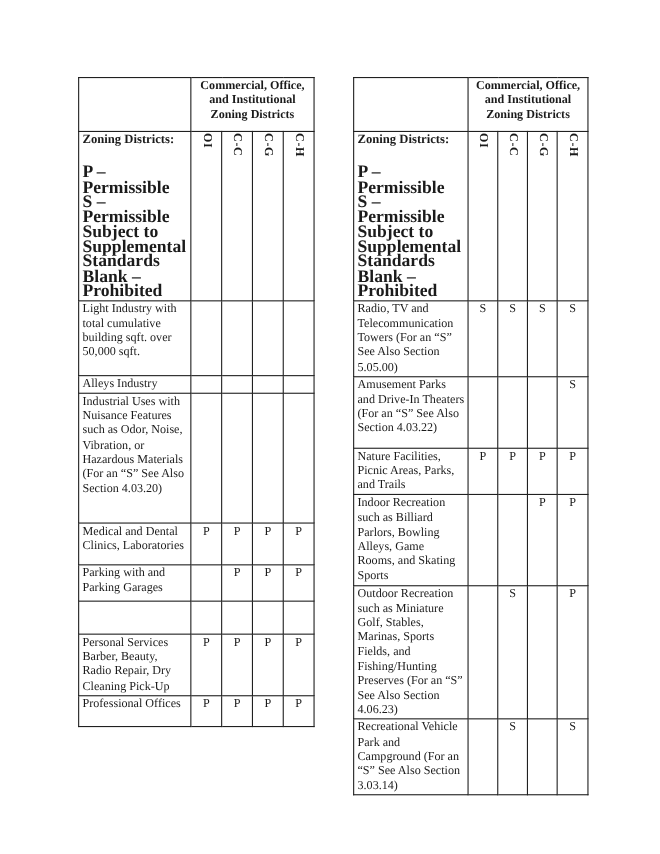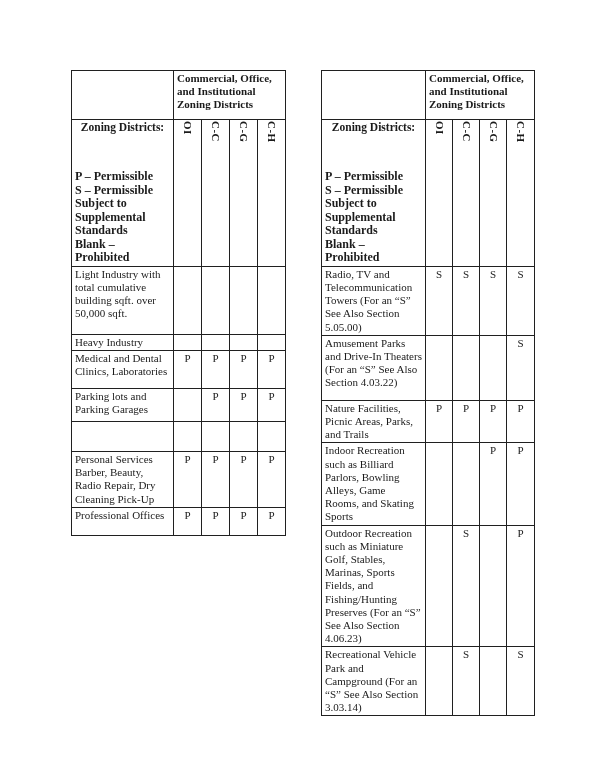--- a/index.html
+++ b/index.html
@@ -29,36 +29,36 @@
     padding: 1px 3px;
     overflow: hidden;
   }
 
   td.corner-cell { }
 
   td.span-head {
     font-weight: bold;
     font-size: 11.5px;
     line-height: 14.5px;
-    text-align: left;
+    text-align: center;
     vertical-align: middle;
     white-space: pre-line;
     padding: 2px 2px;
   }
 
   td.legend-cell { padding: 4px 4px 2px 4px; }
   .legend-title {
     font-weight: bold;
     font-size: 11.5px;
-    text-align: center;
-    margin-bottom: 36px;
+    text-align: left;
+    margin-bottom: 16px;
   }
   .legend-body {
     font-weight: bold;
-    font-size: 12px;
+    font-size: 16px;
     line-height: 13.5px;
     white-space: pre-line;
     text-align: left;
   }
 
   td.rot-cell { text-align: center; vertical-align: middle; padding: 0; }
   .vtext {
     display: inline-block;
     writing-mode: vertical-rl;
     text-orientation: mixed;
@@ -110,35 +110,42 @@
         <td class="rot-cell"><div class="vtext">C-H</div></td>
       </tr>
       <tr style="height:68px">
         <td class="lab">Light Industry with total cumulative building sqft. over 50,000 sqft.</td>
         <td class="val"></td>
         <td class="val"></td>
         <td class="val"></td>
         <td class="val"></td>
       </tr>
       <tr style="height:15px">
-        <td class="lab">Heavy Industry</td>
+        <td class="lab">Alleys Industry</td>
+        <td class="val"></td>
+        <td class="val"></td>
+        <td class="val"></td>
+        <td class="val"></td>
+      </tr>
+      <tr style="height:118px">
+        <td class="lab">Industrial Uses with Nuisance Features such as Odor, Noise, Vibration, or Hazardous Materials (For an “S” See Also Section 4.03.20)</td>
         <td class="val"></td>
         <td class="val"></td>
         <td class="val"></td>
         <td class="val"></td>
       </tr>
       <tr style="height:38px">
         <td class="lab">Medical and Dental Clinics, Laboratories</td>
         <td class="val">P</td>
         <td class="val">P</td>
         <td class="val">P</td>
         <td class="val">P</td>
       </tr>
       <tr style="height:33px">
-        <td class="lab">Parking lots and Parking Garages</td>
+        <td class="lab">Parking with and Parking Garages</td>
         <td class="val"></td>
         <td class="val">P</td>
         <td class="val">P</td>
         <td class="val">P</td>
       </tr>
       <tr style="height:30px">
         <td class="lab"></td>
         <td class="val"></td>
         <td class="val"></td>
         <td class="val"></td>

